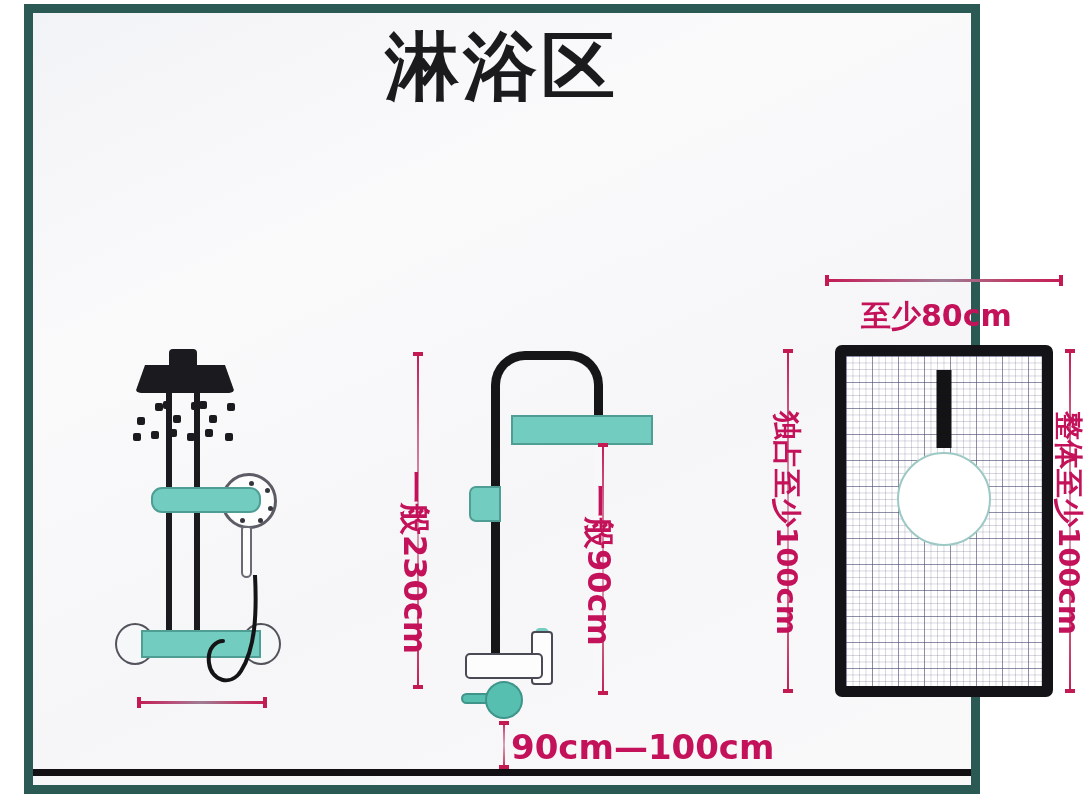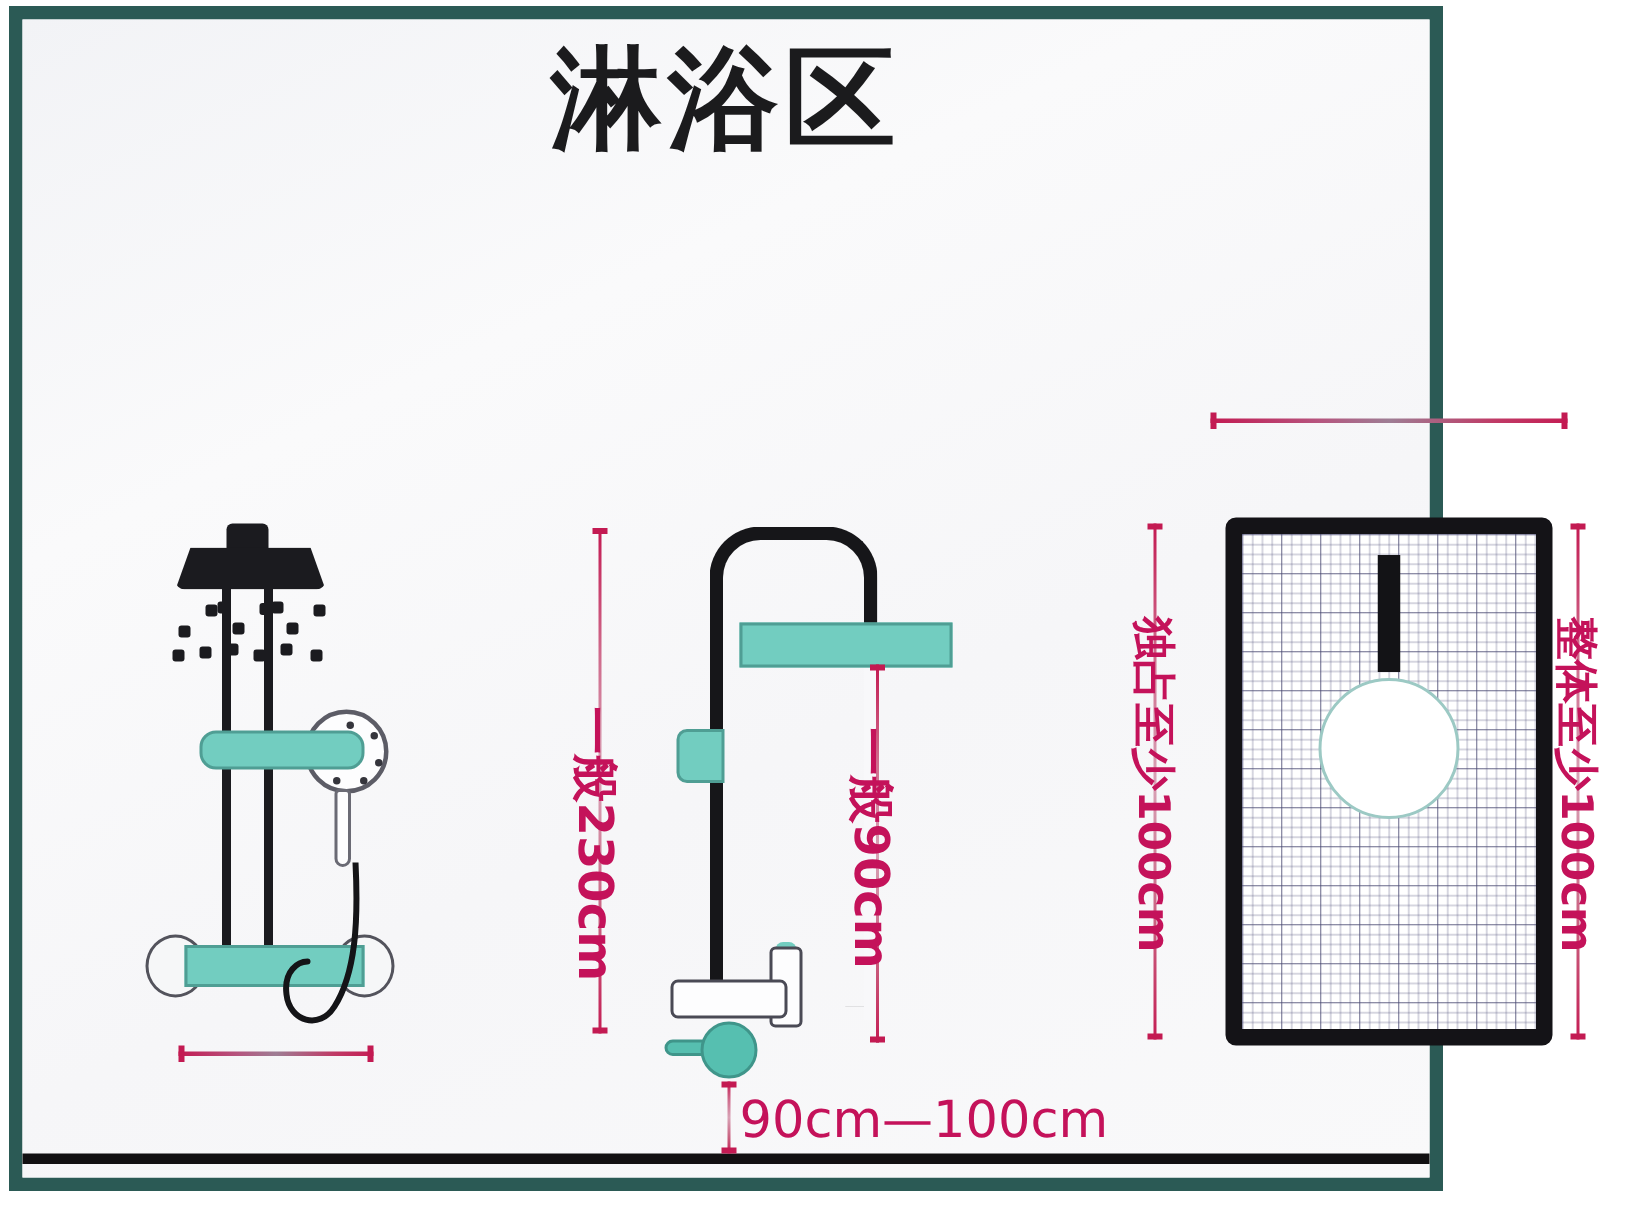--- a/index.html
+++ b/index.html
@@ -11,21 +11,21 @@
   #page {
     position: relative;
     width: 1084px;
     height: 808px;
     background: #ffffff;
     overflow: hidden;
   }
   
   .frame {
     position: absolute;
-    left: 6px; top: 4px;
+    left: 24px; top: 4px;
     width: 956px; height: 790px;
     border: 9px solid #2b5a55;
     background: linear-gradient(160deg, #f3f4f6 0%, #fbfbfc 35%, #f7f7f9 100%);
   }
   .inner-surface {
     position: absolute;
     inset: 0;
     background: linear-gradient(155deg, #f2f3f6 0%, #fafafb 30%, #f6f6f8 60%, #f9f9fa 100%);
   }
   
@@ -281,21 +281,21 @@
   .rf-slot {           
     position: absolute; left: 50%; top: 14px;
     transform: translateX(-50%);
     width: 15px; height: 78px;
     background: #131316;
   }
 
   .mid-bottom-label {
     position: absolute;
     font-family: "DejaVu Sans", "Liberation Sans", sans-serif;
-    font-weight: normal;
+    font-weight: bold;
     color: #c4125a;
     white-space: nowrap;
   }
 </style>
 </head>
 <body>
 
 <div id="page">
 
   <div class="frame">
@@ -375,20 +375,21 @@
       <div class="dim-v" style="left:199px; top:100px; height:252px;"></div>
       <div class="dim-label label-vert" style="left:212px; top:142px; font-size:32px;">一般90cm</div>
 
       <div class="dim-v" style="left:100px; top:378px; height:48px;"></div>
       <div class="mid-bottom-label" style="left:108px; top:384px; font-size:34px;">90cm—100cm</div>
     </div>
 
     <div class="fig-right">
 
       <div class="dim-h" style="left:52px; top:16px; width:238px;"></div>
+      <div class="dim-label" style="left:88px; top:38px; font-size:30px;">至少80cm</div>
 
       <div class="rf-tray">
         <div class="rf-grid"></div>
         <div class="rf-person"></div>
         <div class="rf-slot"></div>
       </div>
 
       <div class="dim-v" style="left:14px; top:86px; height:344px;"></div>
       <div class="dim-label label-vert" style="left:28px; top:148px; font-size:29px;">独占至少100cm</div>
 

